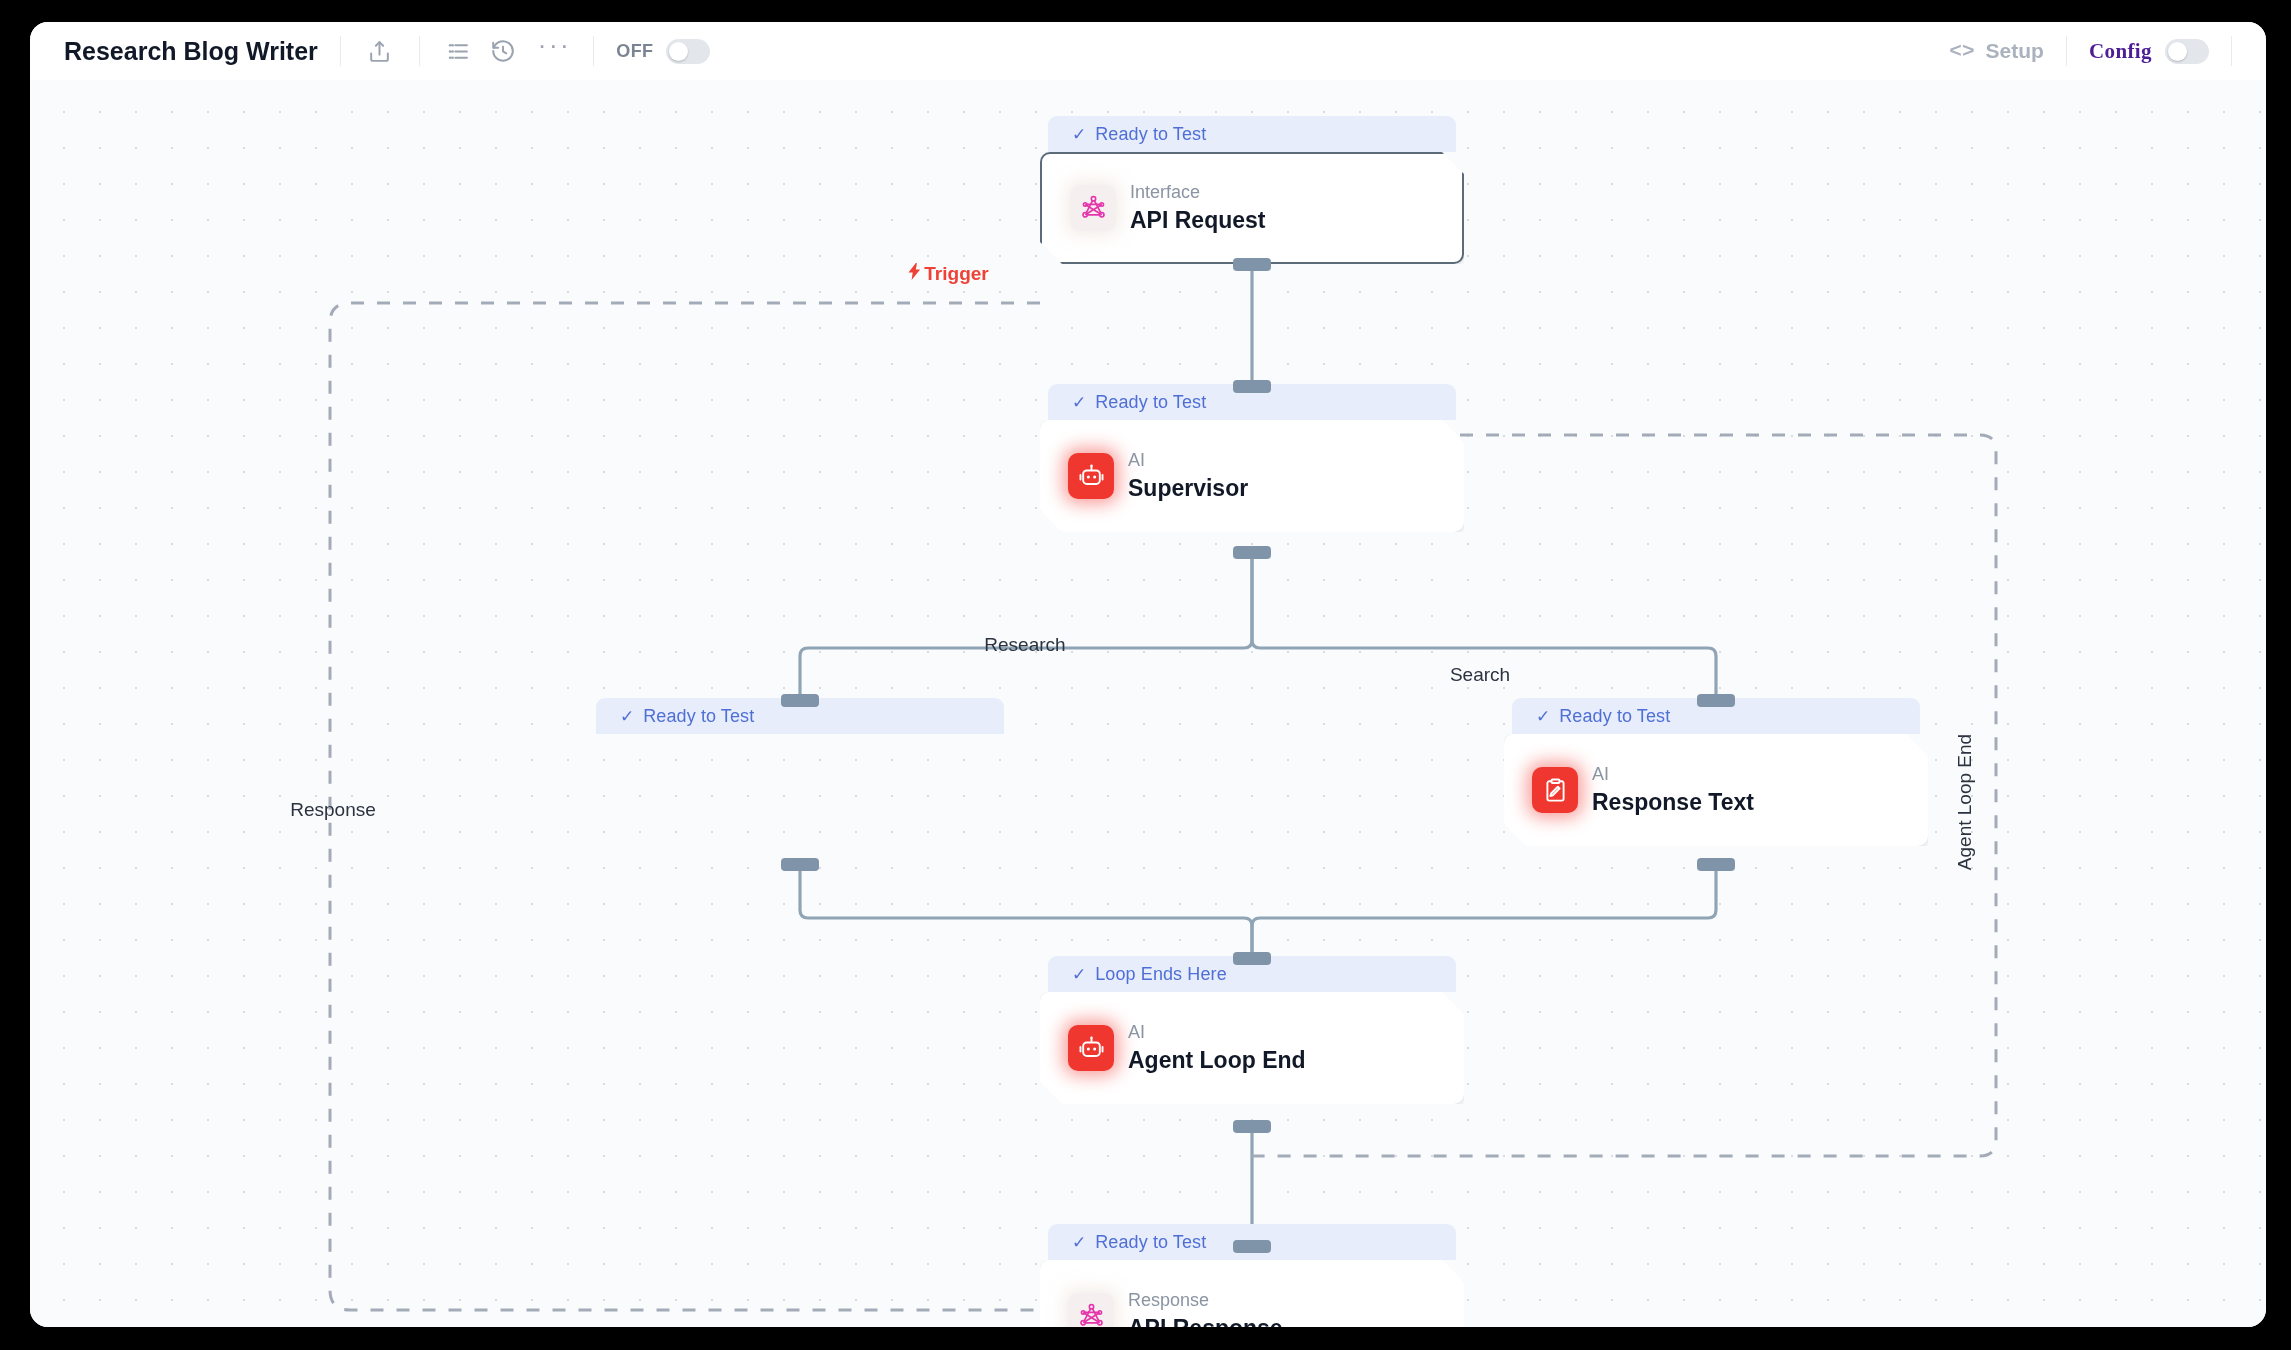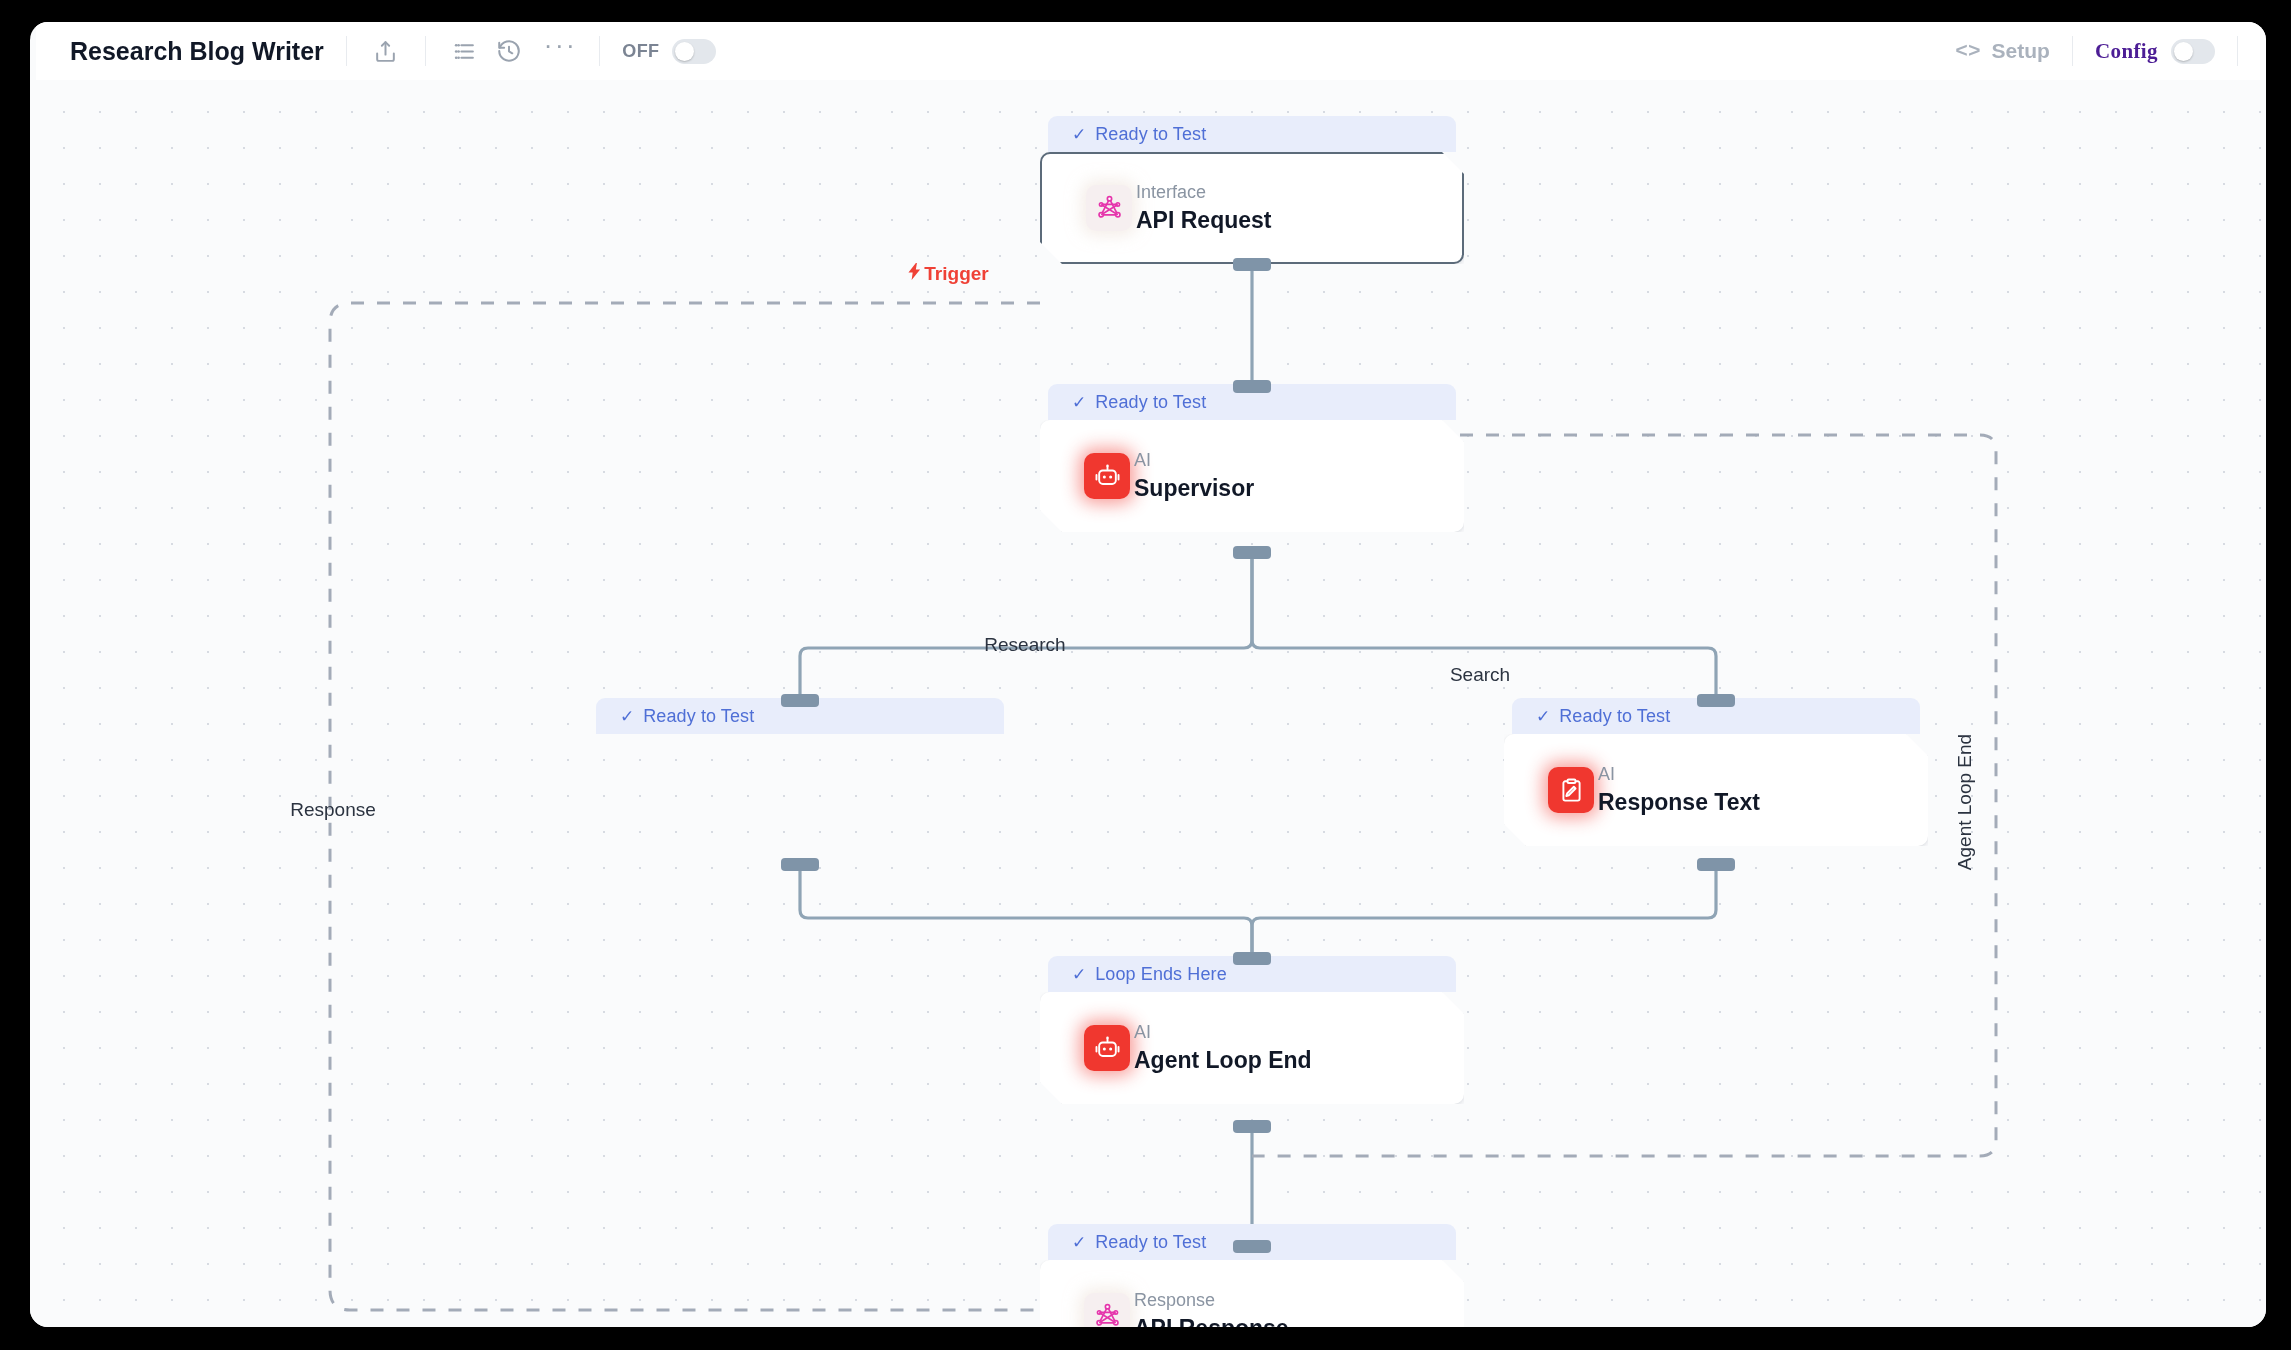--- a/index.html
+++ b/index.html
@@ -15,21 +15,21 @@
     position: absolute;
     left: 30px; top: 22px;
     width: 2236px; height: 1305px;
     background: #fafbfc;
     border-radius: 18px;
     overflow: hidden;
   }
 
   
   #topbar {
-    position: absolute; left: 6px; top: 0;
+    position: absolute; left: 0; top: 0;
     width: 100%; height: 58px;
     background: #ffffff;
     display: flex; align-items: center;
     z-index: 40;
   }
   #title {
     margin-left: 34px;
     font-size: 25px; font-weight: bold;
     color: #111827; white-space: nowrap;
   }
@@ -92,21 +92,21 @@
     font-size: 18px; font-weight: normal; color: #4f6fd6;
     letter-spacing: .1px; white-space: nowrap;
   }
   .card {
     position: relative;
     height: 112px;
     background: #ffffff;
     border-radius: 10px;
     box-shadow: 0 1px 3px rgba(20,30,60,.10), 0 6px 16px rgba(20,30,60,.05);
     display: flex; align-items: center;
-    padding-left: 44px; gap: 4px;
+    padding-left: 28px; gap: 14px;
     clip-path: polygon(0 0, calc(100% - 22px) 0, 100% 22px, 100% 100%, 22px 100%, 0 calc(100% - 22px));
   }
   .card.outlined { border: 2px solid #5c6b7a; }
 
   .nicon {
     width: 46px; height: 46px; border-radius: 10px;
     display: flex; align-items: center; justify-content: center;
     flex: 0 0 auto;
   }
   .nicon svg { display: block; }

